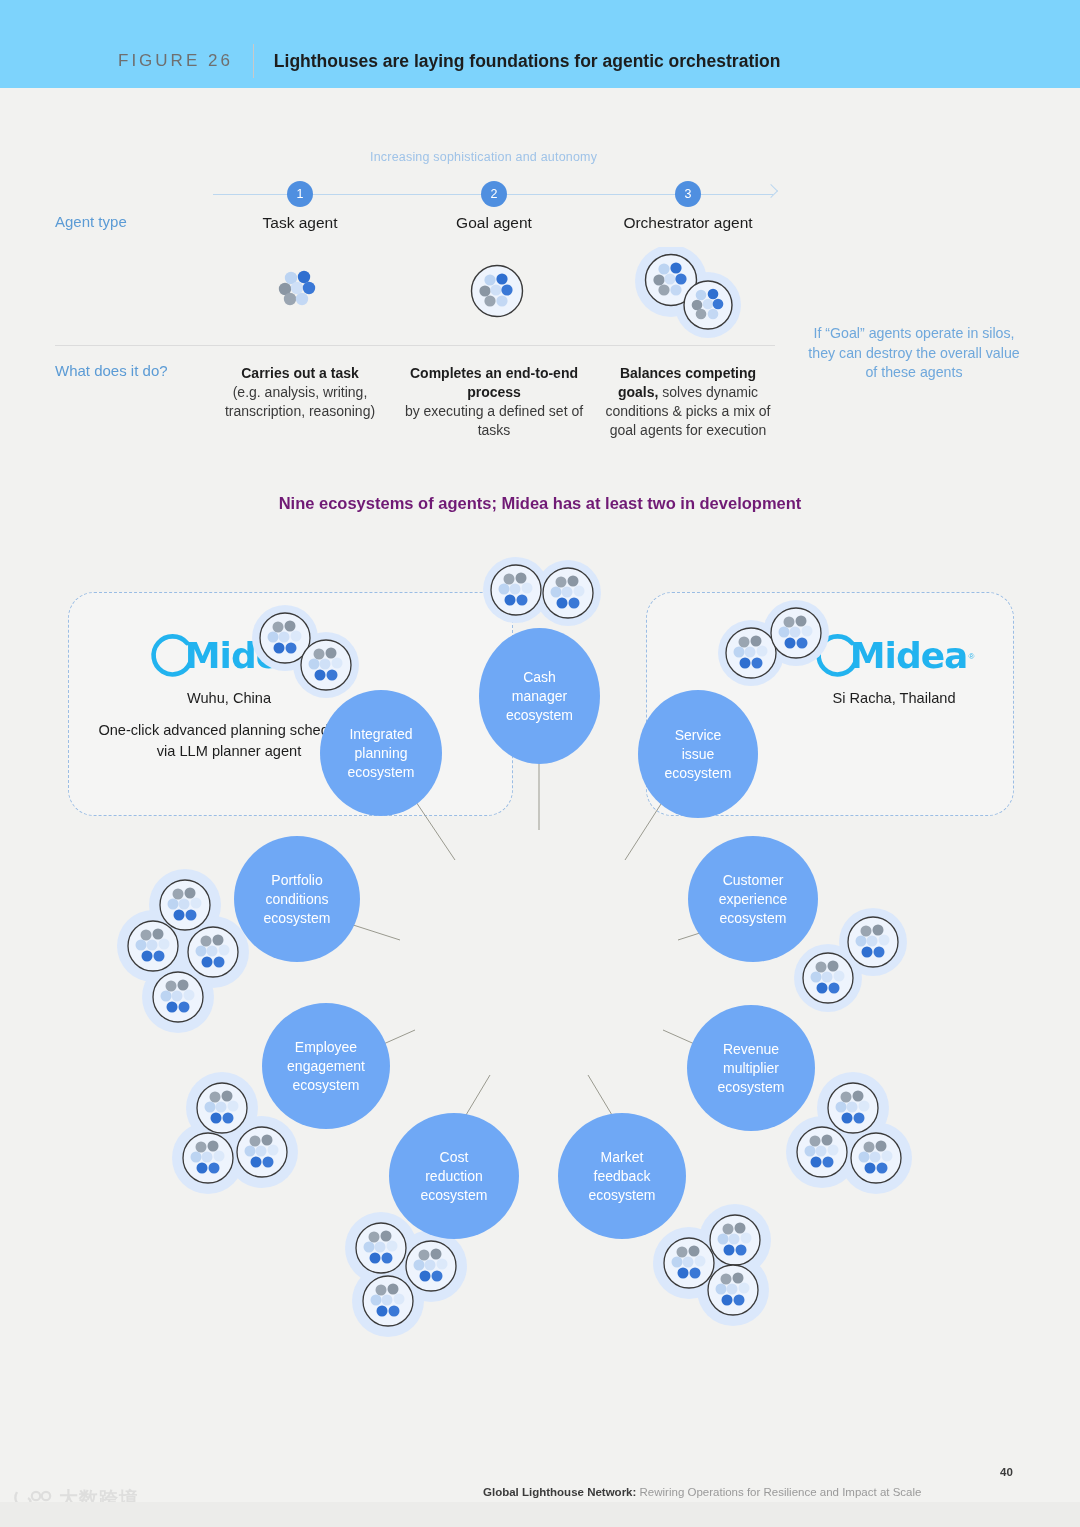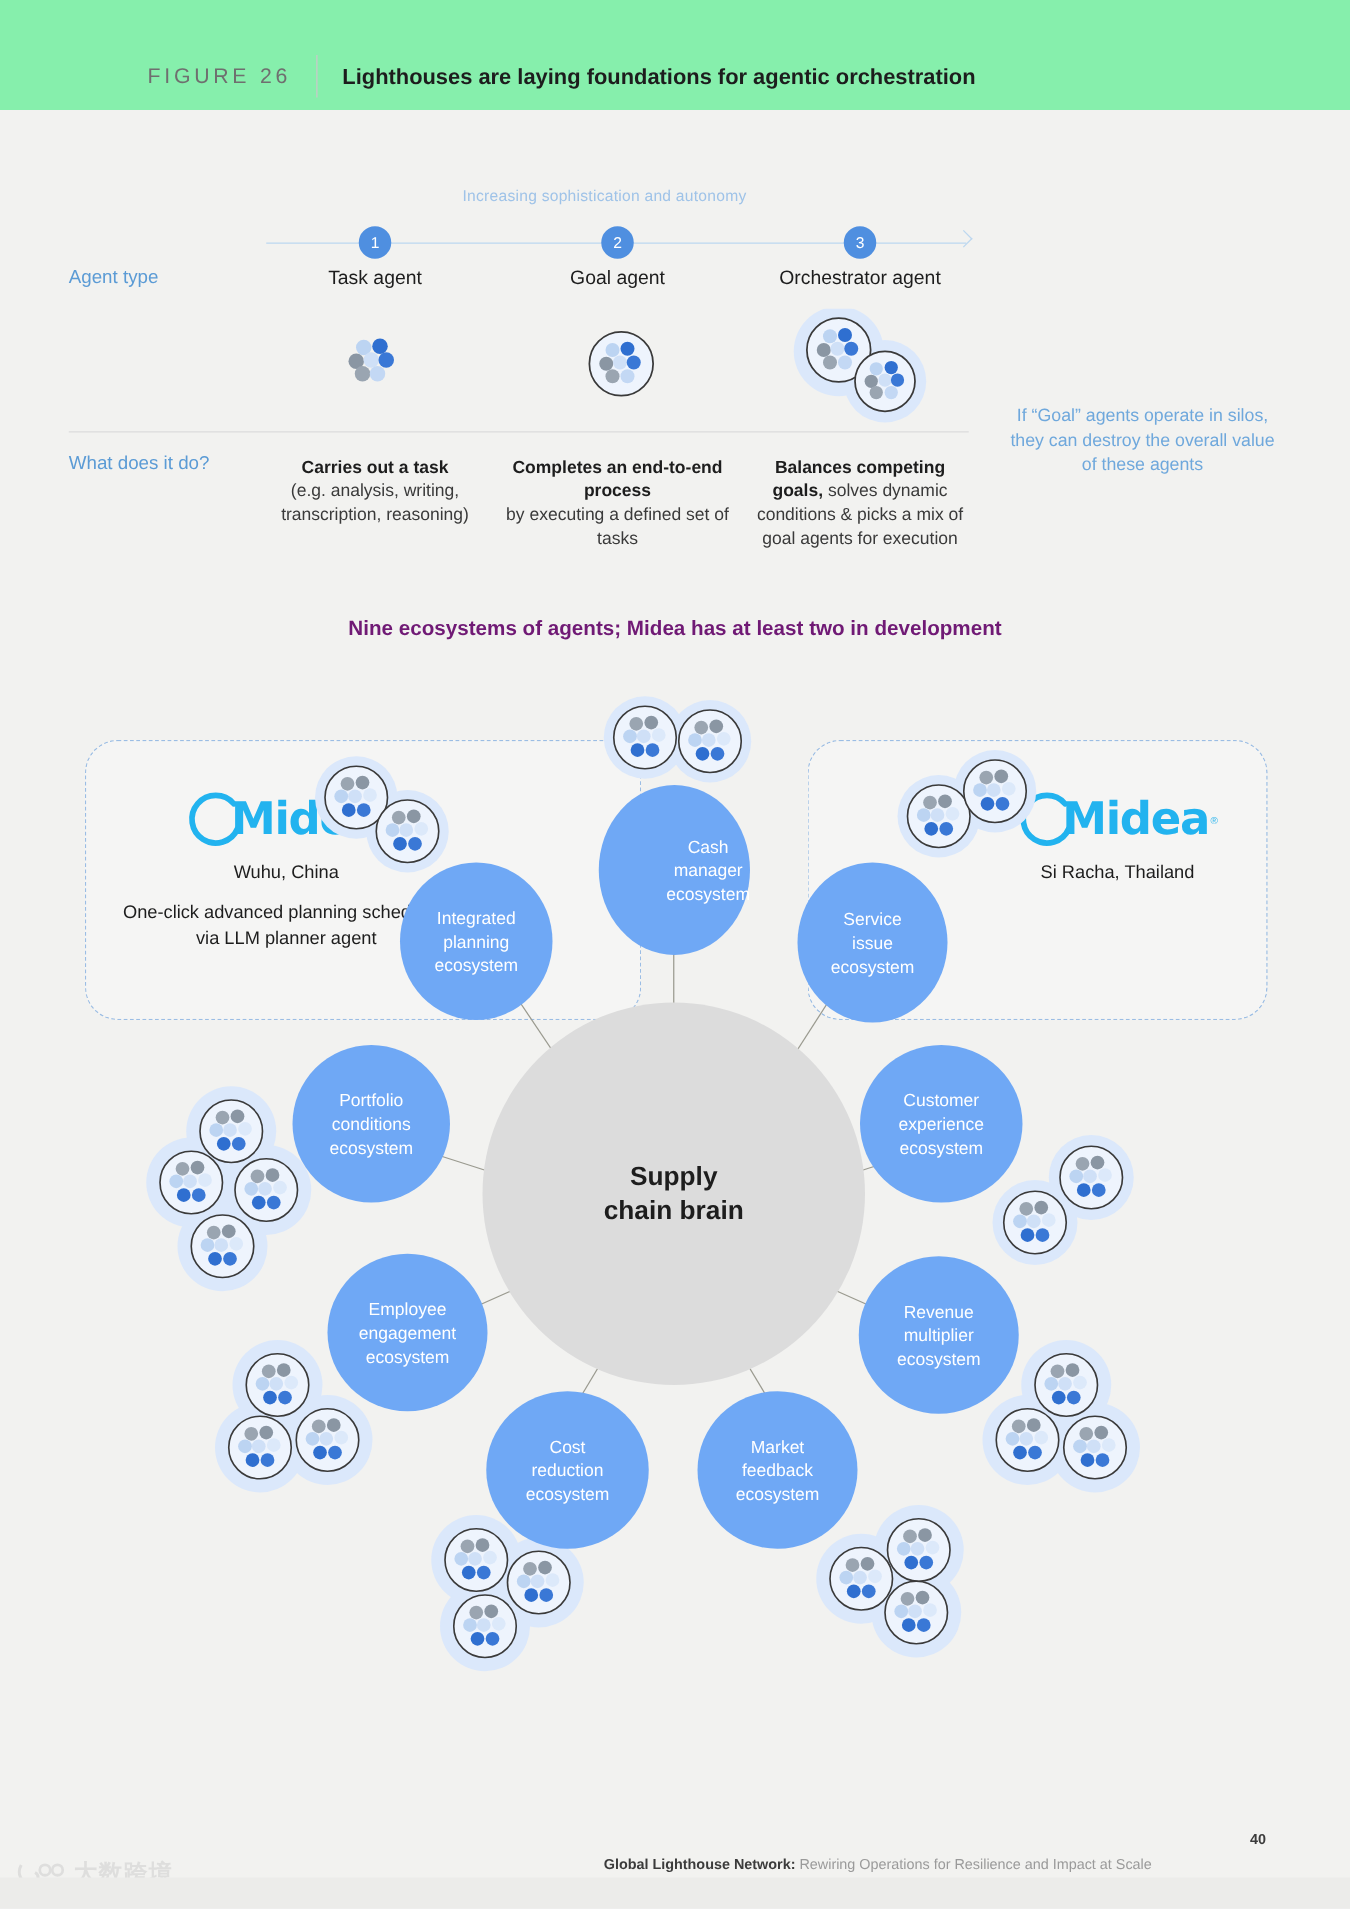--- a/index.html
+++ b/index.html
@@ -7,21 +7,21 @@
     width:1080px;height:1527px;
     background:#f2f2f0;
     font-family:"Liberation Sans", sans-serif;
     color:#2b2b2b;
     position:relative;
     overflow:hidden;
   }
   .page{position:absolute;inset:0;}
 
   
-  .header{position:absolute;left:0;top:0;width:1080px;height:88px;background:#86efac;}
+  .header{position:absolute;left:0;top:0;width:1080px;height:88px;background:#7dd3fc;}
   .header-inner{position:absolute;left:118px;top:44px;display:flex;align-items:center;}
   .fig-label{
     font-size:17px;letter-spacing:3px;color:#6f6f6f;font-weight:400;
     white-space:nowrap;
   }
   .fig-divider{width:1px;height:34px;background:#c9c9c9;margin:0 20px;}
   .fig-title{font-size:17.5px;font-weight:700;color:#1d1d1d;white-space:nowrap;}
 
   
   .agenttype-label{
@@ -349,36 +349,30 @@
     <g>
       <circle cx="735" cy="1240" r="36" fill="#dbe8fb"></circle>
       <circle cx="689" cy="1263" r="36" fill="#dbe8fb"></circle>
       <circle cx="733" cy="1290" r="36" fill="#dbe8fb"></circle>
       <use href="#mini" x="735" y="1240"></use>
       <use href="#mini" x="689" y="1263"></use>
       <use href="#mini" x="733" y="1290"></use>
     </g>
   </svg>
 
-  <div class="brain">
-    <div class="brain-label">
-      <span>Supply</span><br>
-      <span>chain brain</span>
-    </div>
-  </div>
 
   <div class="eco" style="left:320px;top:690px;width:122px;height:126px;">
     <div>
       <span>Integrated</span><br>
       <span>planning</span><br>
       <span>ecosystem</span>
     </div>
   </div>
 
-  <div class="eco" style="left:479px;top:628px;width:121px;height:136px;justify-content:flex-end;">
+  <div class="eco" style="left:479px;top:628px;width:121px;height:136px;">
     <div>
       <span>Cash</span><br>
       <span>manager</span><br>
       <span>ecosystem</span>
     </div>
   </div>
 
   <div class="eco" style="left:638px;top:690px;width:120px;height:128px;">
     <div>
       <span>Service</span><br>

